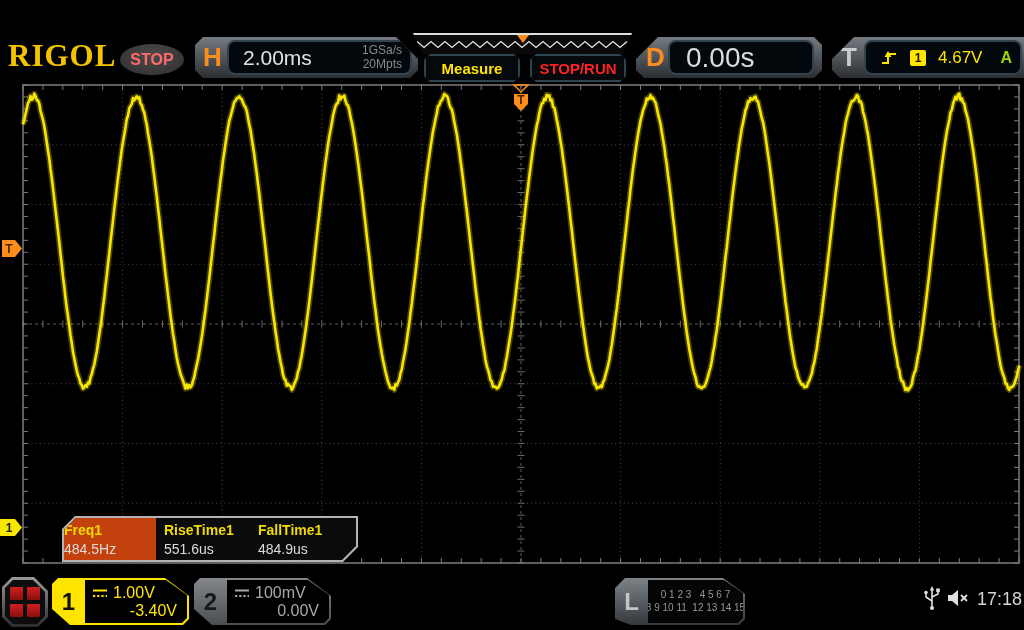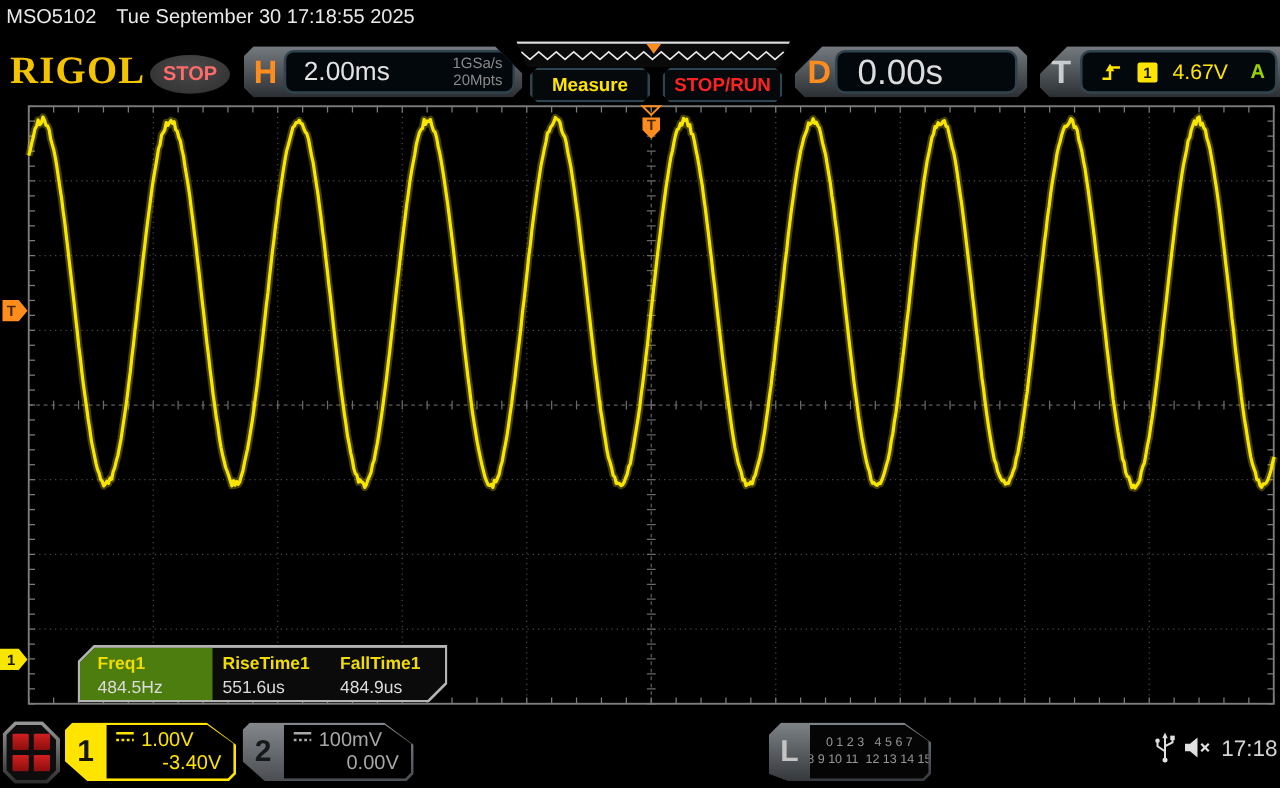--- a/index.html
+++ b/index.html
@@ -56,21 +56,21 @@
   #scope-svg{left:0;top:80px;}
 
   
   #meas-outer{left:62px;top:516px;width:296px;height:46px;background:#b4b4b4;
      clip-path:polygon(13px 0,100% 0,100% calc(100% - 15px),calc(100% - 15px) 100%,0 100%,0 13px);}
   #meas-inner{left:2px;top:2px;right:2px;bottom:2px;background:#0b0b0b;display:flex;
      clip-path:polygon(12px 0,100% 0,100% calc(100% - 14px),calc(100% - 14px) 100%,0 100%,0 12px);}
   .meas-col{display:flex;flex-direction:column;justify-content:center;gap:3px;}
   .meas-col .mlabel{color:#f0dc00;font-size:14px;font-weight:bold;}
   .meas-col .mvalue{color:#dcdcdc;font-size:14px;}
-  #meas-col-0{width:92px;padding-left:14px;background:#4d7c0f;}
+  #meas-col-0{width:92px;background:#c2410c;}
   #meas-col-1{width:86px;padding-left:8px;}
   #meas-col-2{flex:1;padding-left:8px;}
 
   
   .marker{left:0;}
 
   
   #menu-btn{left:2px;top:577px;width:46px;height:50px;background:linear-gradient(#9a9a9a,#2c2c2c);
      clip-path:polygon(10px 0,calc(100% - 14px) 0,100% 14px,100% calc(100% - 10px),calc(100% - 10px) 100%,10px 100%,0 calc(100% - 10px),0 10px);}
   #menu-btn .inner{position:absolute;left:3px;top:3px;right:3px;bottom:3px;background:#0d0d0d;
@@ -78,21 +78,21 @@
      display:grid;grid-template-columns:13px 13px;grid-template-rows:13px 13px;gap:4px;place-content:center;}
   #menu-btn .sq{background:linear-gradient(#d02020,#8c0e0e);border-radius:1px;}
 
   .chblock{top:578px;width:137px;height:47px;}
   .chblock .chouter{position:absolute;inset:0;
      clip-path:polygon(6px 0,calc(100% - 24px) 0,100% 18px,100% calc(100% - 6px),calc(100% - 6px) 100%,18px 100%,0 calc(100% - 16px),0 6px);}
   .chblock .chnum{position:absolute;left:0;top:0;width:33px;height:100%;display:flex;
      align-items:center;justify-content:center;font-size:24px;font-weight:bold;}
   .chblock .chpanel{position:absolute;left:33px;top:2px;right:2px;bottom:2px;background:#000;
      clip-path:polygon(0 0,calc(100% - 21px) 0,100% 15px,100% calc(100% - 5px),calc(100% - 5px) 100%,0 100%);}
-  .chrow1{position:absolute;left:7px;top:4px;display:flex;align-items:flex-start;gap:5px;font-size:16px;}
+  .chrow1{position:absolute;left:7px;top:4px;display:flex;align-items:center;gap:5px;font-size:16px;}
   .chrow2{position:absolute;right:10px;bottom:3px;font-size:16px;}
   #ch1 {left:52px;}  #ch1 .chouter{background:#ffe400;} #ch1 .chnum{color:#151500;}
   #ch1 .chrow1,#ch1 .chrow2{color:#ffe400;}
   #ch2 {left:194px;} #ch2 .chouter{background:linear-gradient(#84888c,#4a4e52);} #ch2 .chnum{color:#17181a;}
   #ch2 .chrow1,#ch2 .chrow2{color:#a8a8a8;}
 
   #logic-block{left:615px;top:578px;width:130px;height:47px;background:linear-gradient(#7e8387,#34383c);
      clip-path:polygon(10px 0,calc(100% - 22px) 0,100% 16px,100% calc(100% - 6px),calc(100% - 6px) 100%,16px 100%,0 calc(100% - 6px),0 10px);}
   #logic-label{position:absolute;left:0;top:0;width:33px;height:100%;display:flex;align-items:center;
      justify-content:center;color:#c4c4c4;font-size:24px;font-weight:bold;}
@@ -103,23 +103,20 @@
 
   #usb-icon{left:922px;top:585px;}
   #speaker-icon{left:946px;top:588px;}
   #clock{left:977px;top:589px;color:#d4d4d4;font-size:18px;}
 </style>
 </head>
 <body>
 
 <div id="stage">
 
-  <div id="topbar" class="abs">
-    <span class="model">MSO5102</span><span>Tue September 30 17:18:55 2025</span>
-  </div>
 
   <div id="logo" class="abs">RIGOL</div>
   <div id="stopbadge" class="abs">STOP</div>
 
   <div id="h-group" class="abs hgroup">
     <div class="glabel">H</div>
     <div id="h-panel" class="gpanel">
       <span id="h-timebase">2.00ms</span>
       <span id="h-rate"><span>1GSa/s</span><br><span>20Mpts</span></span>
     </div>

